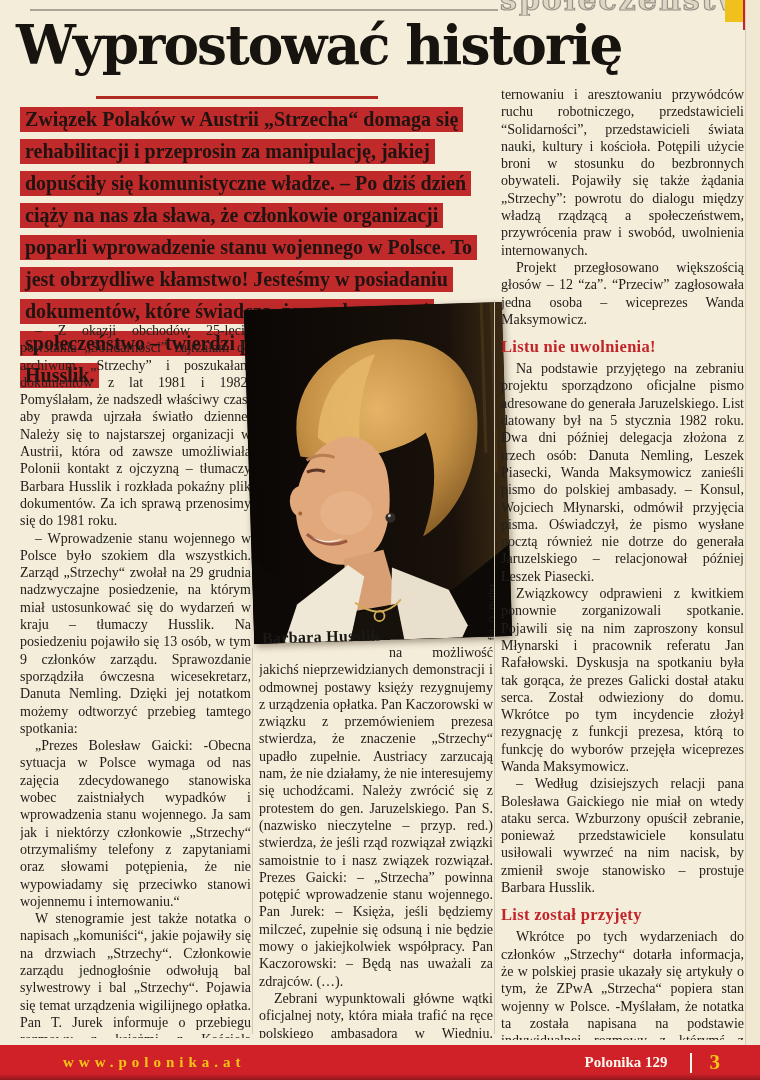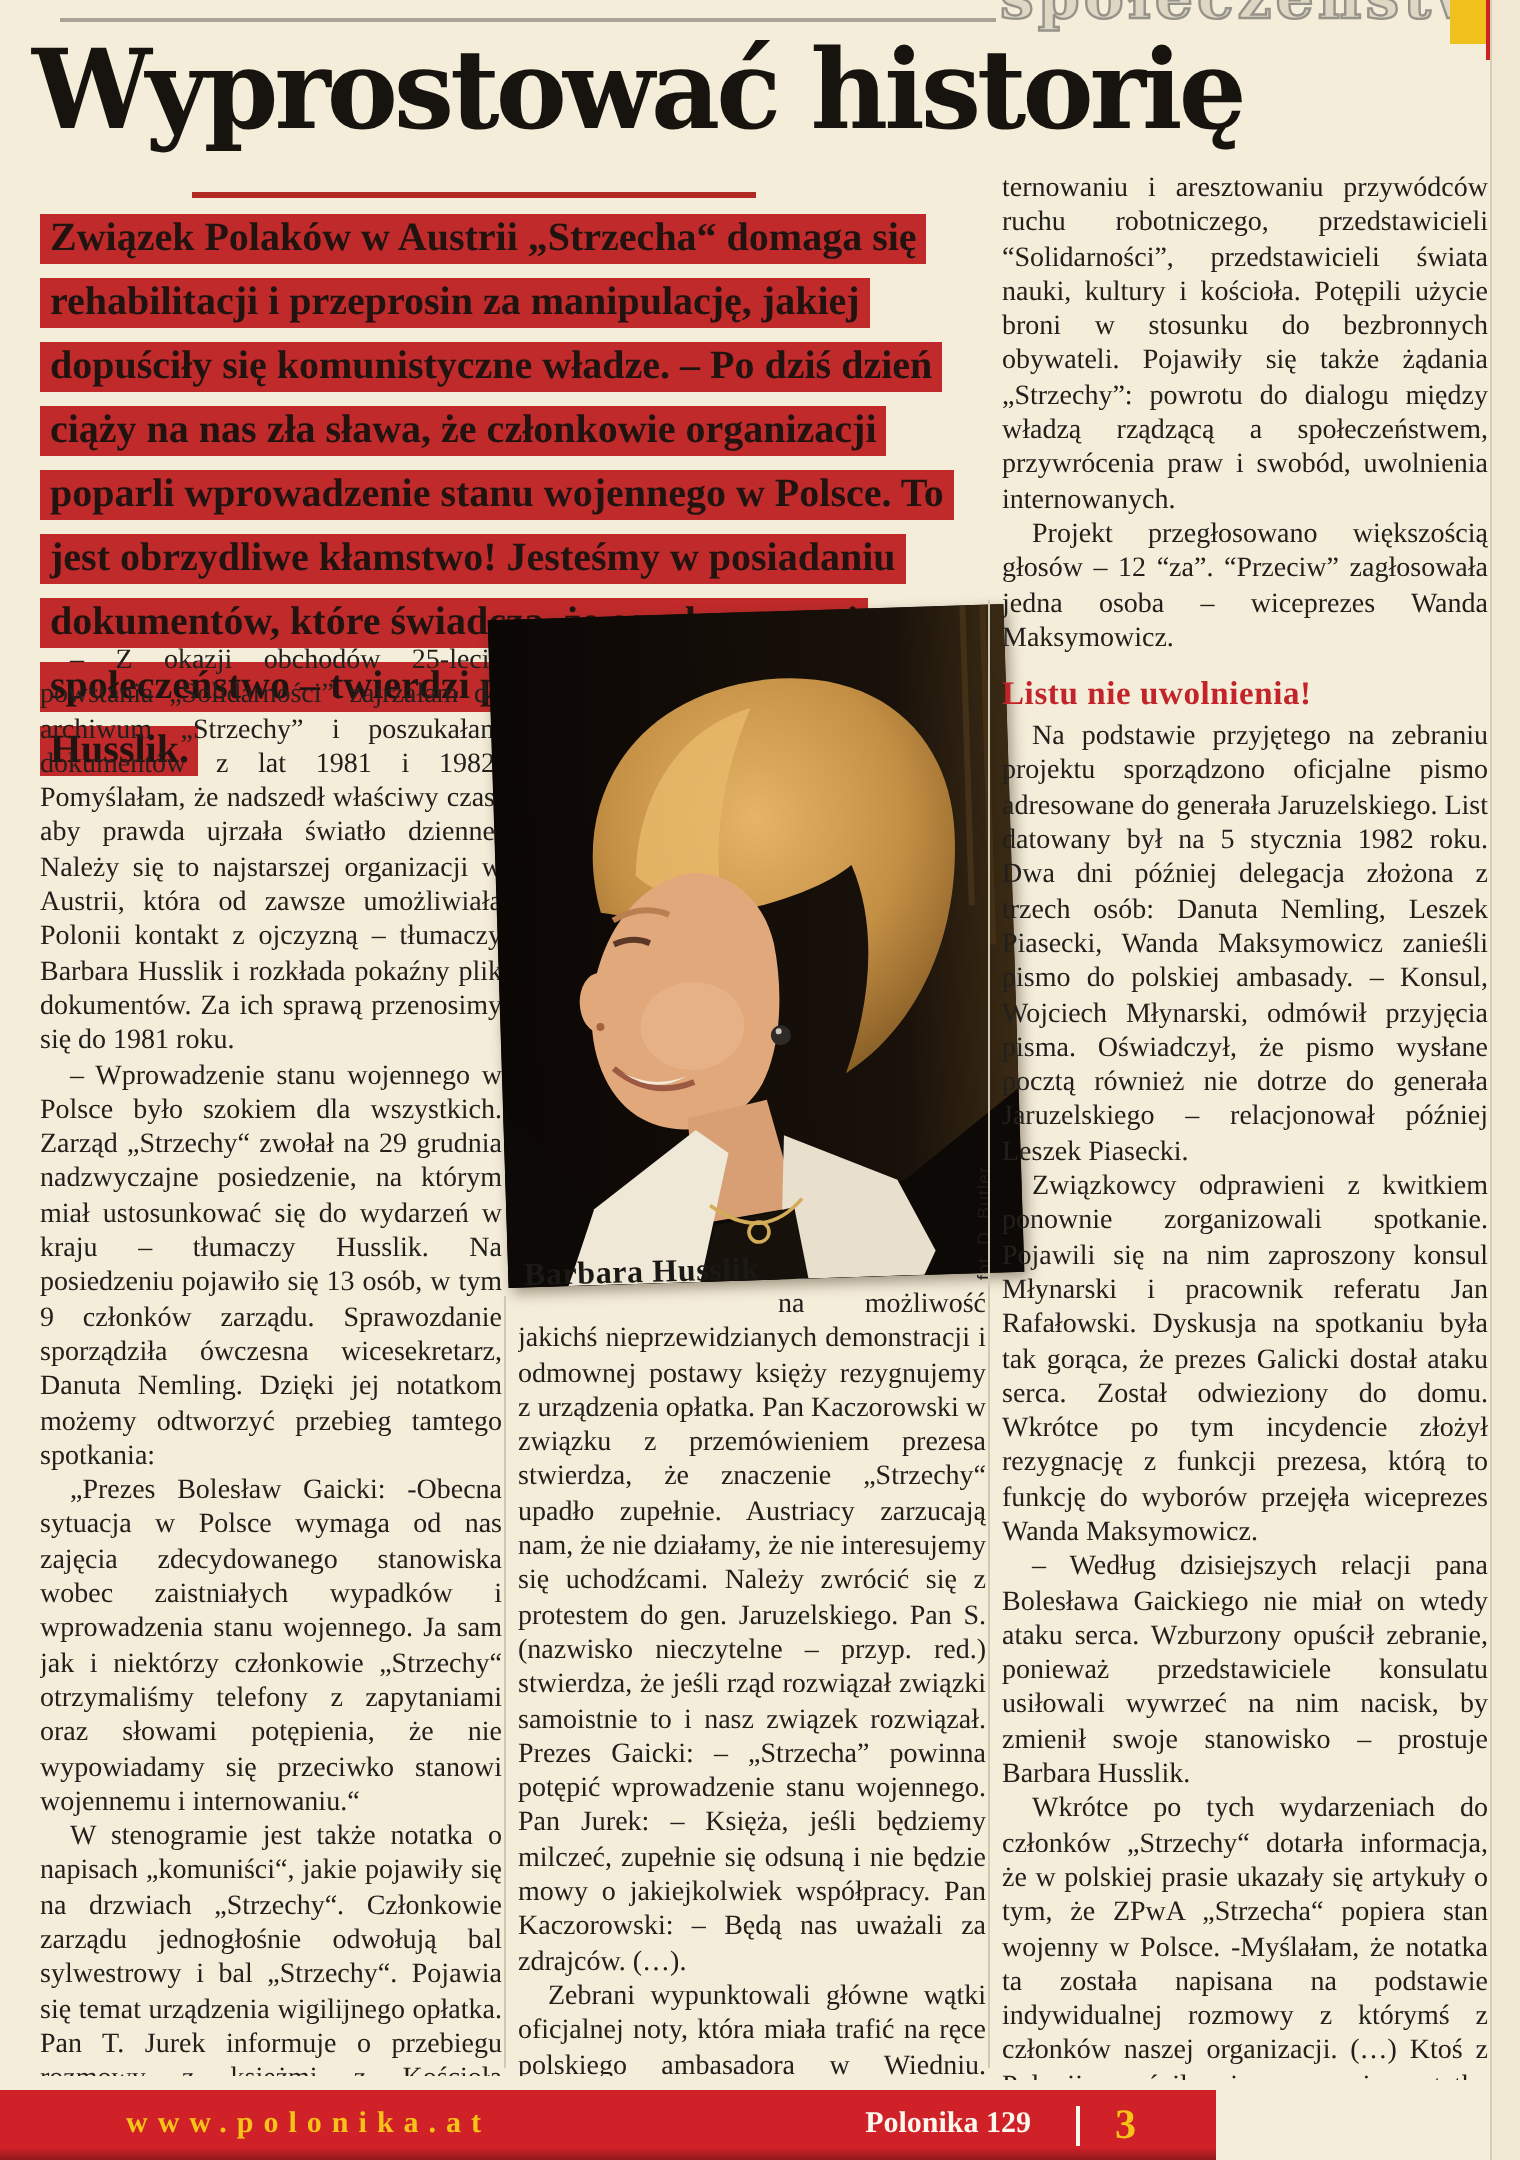--- a/index.html
+++ b/index.html
@@ -64,21 +64,21 @@
     writing-mode:vertical-rl;transform:rotate(180deg);
     font-family:"Liberation Sans",sans-serif;font-size:9px;color:#1f1c18;letter-spacing:.5px;
   }
   .photo-caption{
     position:absolute;left:262px;top:628px;
     font-weight:bold;font-size:16px;color:#1b1916;transform:rotate(-1.5deg);
     letter-spacing:.3px;
   }
   
   .footer{
-    position:absolute;left:0;bottom:0;width:608px;height:35px;
+    position:absolute;left:0;bottom:0;width:760px;height:35px;
     background:linear-gradient(#d02128 0 82%, #8f181c 100%);
     display:flex;align-items:center;
   }
   .footer .url{
     margin-left:63px;font-weight:bold;font-size:15px;letter-spacing:5px;color:#f6c417;
   }
   .footer .right{margin-left:auto;display:flex;align-items:center;margin-right:40px;}
   .footer .mag{color:#fdf8ee;font-weight:bold;font-size:15px;}
   .footer .vbar{width:2px;height:20px;background:#fdf8ee;margin:0 18px 0 22px;}
   .footer .pageno{color:#f6c417;font-weight:bold;font-size:21px;}
@@ -155,20 +155,21 @@
     <p>Zebrani wypunktowali główne wątki oficjalnej noty, która miała trafić na ręce polskiego ambasadora w Wiedniu. Protestowali przeciw wprowadzeniu stanu wojennego, zawieszeniu praw i wolności obywateli, in-</p>
   </div>
 
   <div class="col col-right">
     <p class="no-indent">ternowaniu i aresztowaniu przywódców ruchu robotniczego, przedstawicieli “Solidarności”, przedstawicieli świata nauki, kultury i kościoła. Potępili użycie broni w stosunku do bezbronnych obywateli. Pojawiły się także żądania „Strzechy”: powrotu do dialogu między władzą rządzącą a społeczeństwem, przywrócenia praw i swobód, uwolnienia internowanych.</p>
     <p>Projekt przegłosowano większością głosów – 12 “za”. “Przeciw” zagłosowała jedna osoba – wiceprezes Wanda Maksymowicz.</p>
     <h3>Listu nie uwolnienia!</h3>
     <p>Na podstawie przyjętego na zebraniu projektu sporządzono oficjalne pismo adresowane do generała Jaruzelskiego. List datowany był na 5 stycznia 1982 roku. Dwa dni później delegacja złożona z trzech osób: Danuta Nemling, Leszek Piasecki, Wanda Maksymowicz zanieśli pismo do polskiej ambasady. – Konsul, Wojciech Młynarski, odmówił przyjęcia pisma. Oświadczył, że pismo wysłane pocztą również nie dotrze do generała Jaruzelskiego – relacjonował później Leszek Piasecki.</p>
     <p>Związkowcy odprawieni z kwitkiem ponownie zorganizowali spotkanie. Pojawili się na nim zaproszony konsul Młynarski i pracownik referatu Jan Rafałowski. Dyskusja na spotkaniu była tak gorąca, że prezes Galicki dostał ataku serca. Został odwieziony do domu. Wkrótce po tym incydencie złożył rezygnację z funkcji prezesa, którą to funkcję do wyborów przejęła wiceprezes Wanda Maksymowicz.</p>
     <p>– Według dzisiejszych relacji pana Bolesława Gaickiego nie miał on wtedy ataku serca. Wzburzony opuścił zebranie, ponieważ przedstawiciele konsulatu usiłowali wywrzeć na nim nacisk, by zmienił swoje stanowisko – prostuje Barbara Husslik.</p>
+    <h3>List został przyjęty</h3>
     <p>Wkrótce po tych wydarzeniach do członków „Strzechy“ dotarła informacja, że w polskiej prasie ukazały się artykuły o tym, że ZPwA „Strzecha“ popiera stan wojenny w Polsce. -Myślałam, że notatka ta została napisana na podstawie indywidualnej rozmowy z którymś z członków naszej organizacji. (…) Ktoś z Polonii zwrócił mi uwagę, że notatka powołuje się na pismo przez nas napisane. Odpowiedziałam, że to niemożliwe, bo nasze pismo, które osobiście zanosiłam, nie zostało przyjęte w ambasadzie – napisała później Danuta Nemling.</p>
   </div>
 
   <div class="divider div-left"></div>
   <div class="divider div-right"></div>
   <div class="page-edge-strip"></div>
   <div class="page-edge"></div>
 
   <div class="footer">
     <div class="url">www.polonika.at</div>

